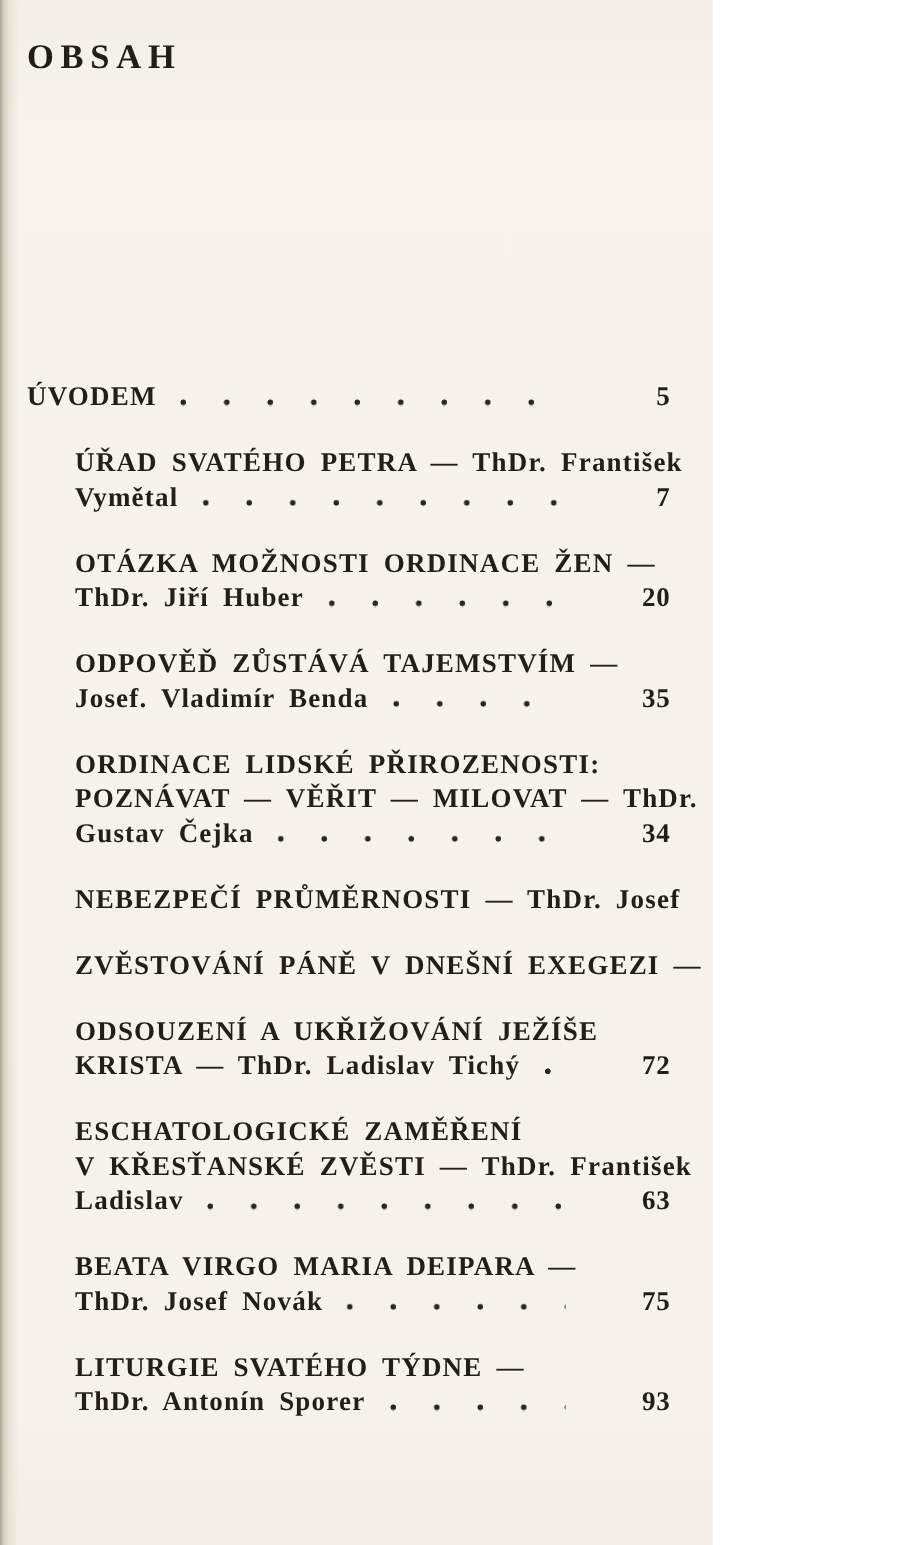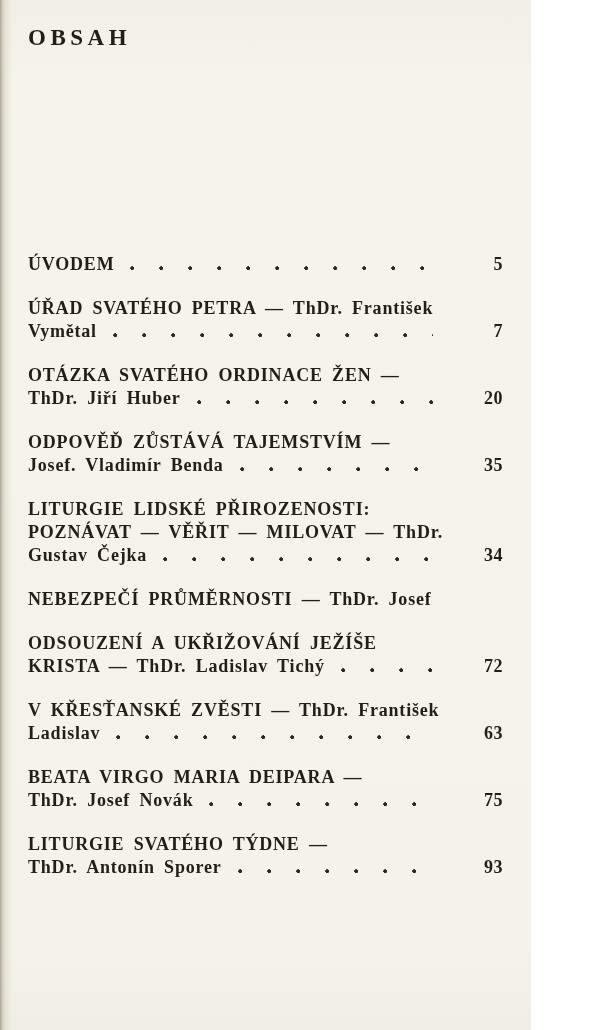--- a/index.html
+++ b/index.html
@@ -2,29 +2,29 @@
 <html lang="cs"><head>
 <meta charset="utf-8">
 <title>OBSAH</title>
 <style>
   html, body {
     margin: 0;
     padding: 0;
   }
   .page {
     position: relative;
-    width: 531px;
+    width: 475px;
     height: 1030px;
     box-sizing: border-box;
     background: #f4f1e9;
     background-image: linear-gradient(to bottom, #f2efe6 0%, #f6f3eb 8%, #f5f2ea 92%, #f1eee5 100%);
     color: #221e18;
     font-family: "Liberation Serif", "DejaVu Serif", serif;
     overflow: hidden;
-    padding: 26px 28px 0 28px;
+    padding: 26px 28px 0 18px;
   }
   .edge-shadow {
     position: absolute;
     left: 0;
     top: 0;
     width: 12px;
     height: 100%;
     background: linear-gradient(to right,
       #a8a294 0px,
       #cfcabc 2px,
@@ -38,20 +38,21 @@
     line-height: 24px;
     font-weight: 700;
     letter-spacing: 4.5px;
     color: #211d17;
   }
   .toc {
     margin-top: 203px;
   }
   .entry + .entry {
     margin-top: 21px;
+    margin-left: 32px;
   }
   .line {
     display: flex;
     align-items: center;
     font-size: 18px;
     line-height: 23px;
     font-weight: 700;
     letter-spacing: 0.8px;
     word-spacing: 4px;
     white-space: nowrap;
@@ -97,69 +98,75 @@
           <span class="line-text">ÚŘAD SVATÉHO PETRA — ThDr. František</span>
         </div>
         <div class="line">
           <span class="line-text">Vymětal</span>
           <span class="leader"></span>
           <span class="pagenum">7</span>
         </div>
       </div>
       <div class="entry">
         <div class="line">
-          <span class="line-text">OTÁZKA SVATÉHO ORDINACE ŽEN —</span>
+          <span class="line-text">OTÁZKA MOŽNOSTI ORDINACE ŽEN —</span>
         </div>
         <div class="line">
           <span class="line-text">ThDr. Jiří Huber</span>
           <span class="leader"></span>
           <span class="pagenum">20</span>
         </div>
       </div>
       <div class="entry">
         <div class="line">
           <span class="line-text">ODPOVĚĎ ZŮSTÁVÁ TAJEMSTVÍM —</span>
         </div>
         <div class="line">
           <span class="line-text">Josef. Vladimír Benda</span>
           <span class="leader"></span>
           <span class="pagenum">35</span>
         </div>
       </div>
       <div class="entry">
         <div class="line">
-          <span class="line-text">LITURGIE LIDSKÉ PŘIROZENOSTI:</span>
+          <span class="line-text">ORDINACE LIDSKÉ PŘIROZENOSTI:</span>
         </div>
         <div class="line">
           <span class="line-text">POZNÁVAT — VĚŘIT — MILOVAT — ThDr.</span>
         </div>
         <div class="line">
           <span class="line-text">Gustav Čejka</span>
           <span class="leader"></span>
           <span class="pagenum">34</span>
         </div>
       </div>
       <div class="entry">
         <div class="line">
           <span class="line-text">NEBEZPEČÍ PRŮMĚRNOSTI — ThDr. Josef</span>
         </div>
       </div>
       <div class="entry">
+        <div class="line">
+          <span class="line-text">ZVĚSTOVÁNÍ PÁNĚ V DNEŠNÍ EXEGEZI —</span>
+        </div>
       </div>
       <div class="entry">
         <div class="line">
           <span class="line-text">ODSOUZENÍ A UKŘIŽOVÁNÍ JEŽÍŠE</span>
         </div>
         <div class="line">
           <span class="line-text">KRISTA — ThDr. Ladislav Tichý</span>
           <span class="leader"></span>
           <span class="pagenum">72</span>
         </div>
       </div>
       <div class="entry">
+        <div class="line">
+          <span class="line-text">ESCHATOLOGICKÉ ZAMĚŘENÍ</span>
+        </div>
         <div class="line">
           <span class="line-text">V KŘESŤANSKÉ ZVĚSTI — ThDr. František</span>
         </div>
         <div class="line">
           <span class="line-text">Ladislav</span>
           <span class="leader"></span>
           <span class="pagenum">63</span>
         </div>
       </div>
       <div class="entry">

